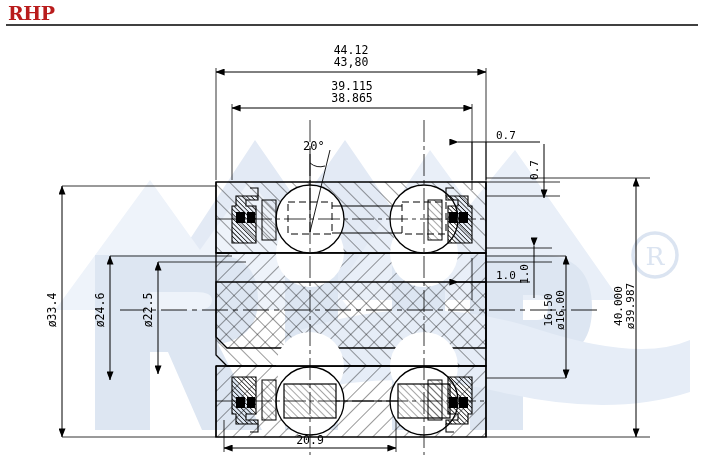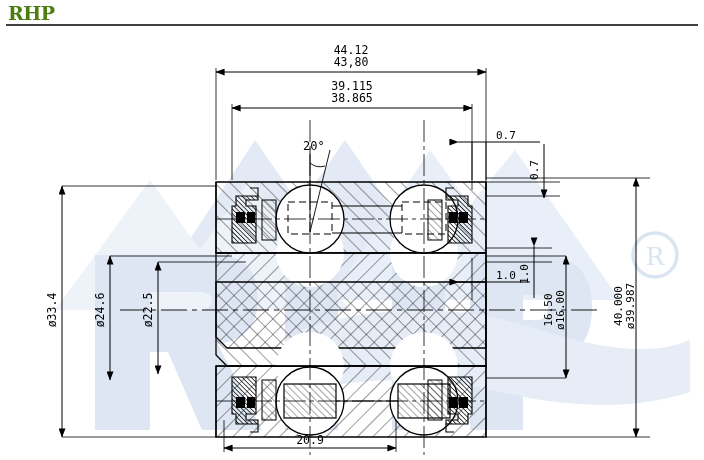--- a/index.html
+++ b/index.html
@@ -2,21 +2,21 @@
 <html><head>
 <meta charset="utf-8">
 <title>RHP Bearing Drawing</title>
 <style>
   html,body{margin:0;padding:0;background:#ffffff;}
   body{width:704px;height:460px;position:relative;overflow:hidden;
        font-family:"DejaVu Sans Mono",monospace;}
   #stage{position:absolute;left:0;top:0;width:704px;height:460px;}
   #stage svg{position:absolute;left:0;top:0;}
   .hdr{position:absolute;left:8px;top:2px;font-family:"DejaVu Serif",serif;
-       font-weight:bold;font-size:19px;color:#4d7c0f;letter-spacing:-0.5px;}
+       font-weight:bold;font-size:19px;color:#b91c1c;letter-spacing:-0.5px;}
 </style>
 </head>
 <body>
 
 <div id="stage">
 
 <svg width="704" height="460" viewBox="0 0 704 460" xmlns="http://www.w3.org/2000/svg">
   <defs>
     <pattern id="hatchR" width="11" height="11" patternTransform="rotate(-45)" patternUnits="userSpaceOnUse">
       <line x1="0" y1="0" x2="0" y2="11" stroke="#000" stroke-width="0.8"></line>

